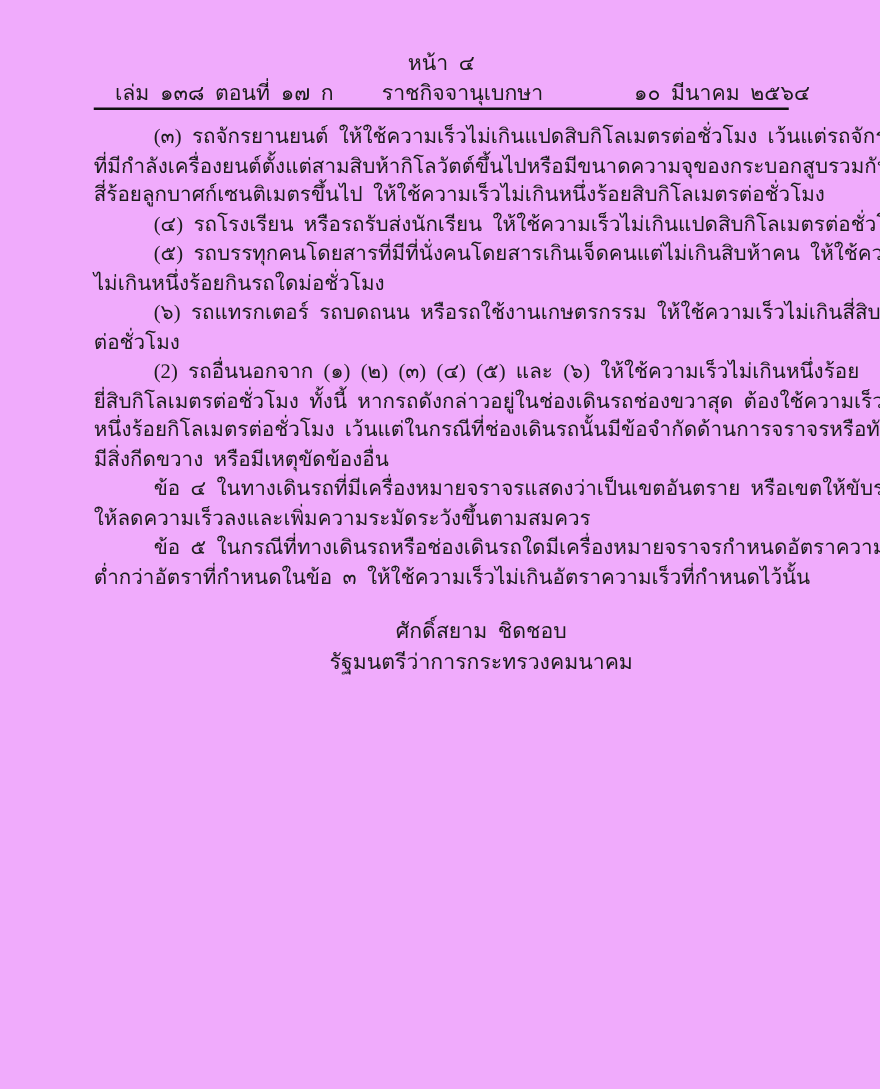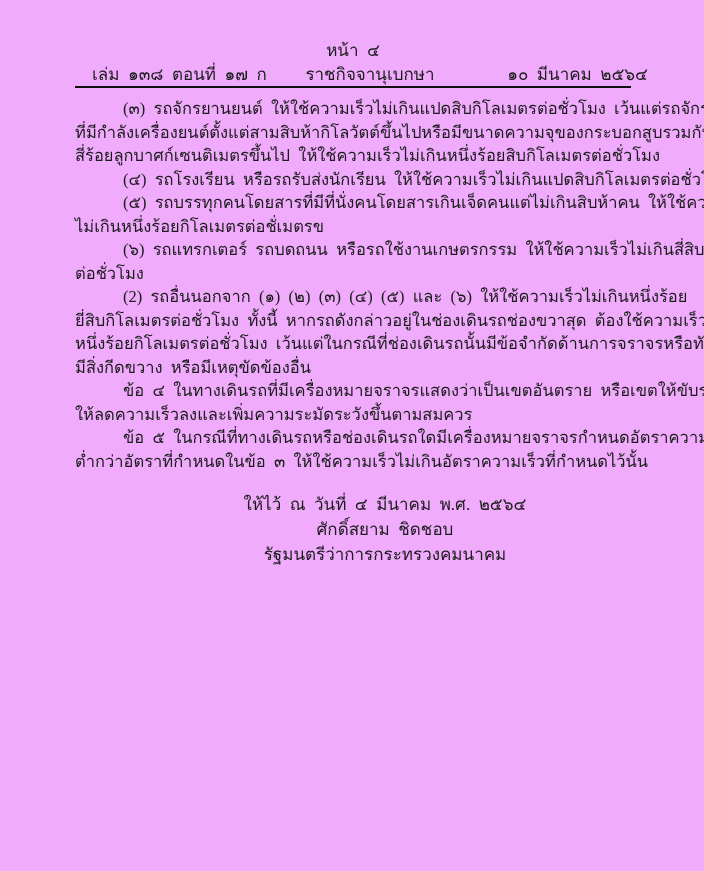--- a/index.html
+++ b/index.html
@@ -83,32 +83,31 @@
   </div>
 
   <div class="rule"></div>
 
   <div class="doc-body">
       <div class="line indent">(๓)  รถจักรยานยนต์  ให้ใช้ความเร็วไม่เกินแปดสิบกิโลเมตรต่อชั่วโมง  เว้นแต่รถจักรยานยนต์</div>
       <div class="line">ที่มีกำลังเครื่องยนต์ตั้งแต่สามสิบห้ากิโลวัตต์ขึ้นไปหรือมีขนาดความจุของกระบอกสูบรวมกันตั้งแต่</div>
       <div class="line">สี่ร้อยลูกบาศก์เซนติเมตรขึ้นไป  ให้ใช้ความเร็วไม่เกินหนึ่งร้อยสิบกิโลเมตรต่อชั่วโมง</div>
       <div class="line indent">(๔)  รถโรงเรียน  หรือรถรับส่งนักเรียน  ให้ใช้ความเร็วไม่เกินแปดสิบกิโลเมตรต่อชั่วโมง</div>
       <div class="line indent">(๕)  รถบรรทุกคนโดยสารที่มีที่นั่งคนโดยสารเกินเจ็ดคนแต่ไม่เกินสิบห้าคน  ให้ใช้ความเร็ว</div>
-      <div class="line">ไม่เกินหนึ่งร้อยกิโลเมตรต่อชั่เมตรข</div>
+      <div class="line">ไม่เกินหนึ่งร้อยกินรถใดม่อชั่วโมง</div>
       <div class="line indent">(๖)  รถแทรกเตอร์  รถบดถนน  หรือรถใช้งานเกษตรกรรม  ให้ใช้ความเร็วไม่เกินสี่สิบห้ากิโลเมตร</div>
       <div class="line">ต่อชั่วโมง</div>
       <div class="line indent">(2)  รถอื่นนอกจาก  (๑)  (๒)  (๓)  (๔)  (๕)  และ  (๖)  ให้ใช้ความเร็วไม่เกินหนึ่งร้อย</div>
       <div class="line">ยี่สิบกิโลเมตรต่อชั่วโมง  ทั้งนี้  หากรถดังกล่าวอยู่ในช่องเดินรถช่องขวาสุด  ต้องใช้ความเร็วไม่ต่ำกว่า</div>
       <div class="line">หนึ่งร้อยกิโลเมตรต่อชั่วโมง  เว้นแต่ในกรณีที่ช่องเดินรถนั้นมีข้อจำกัดด้านการจราจรหรือทัศนวิสัย</div>
       <div class="line">มีสิ่งกีดขวาง  หรือมีเหตุขัดข้องอื่น</div>
       <div class="line indent">ข้อ  ๔  ในทางเดินรถที่มีเครื่องหมายจราจรแสดงว่าเป็นเขตอันตราย  หรือเขตให้ขับรถช้า ๆ</div>
       <div class="line">ให้ลดความเร็วลงและเพิ่มความระมัดระวังขึ้นตามสมควร</div>
       <div class="line indent">ข้อ  ๕  ในกรณีที่ทางเดินรถหรือช่องเดินรถใดมีเครื่องหมายจราจรกำหนดอัตราความเร็ว</div>
       <div class="line">ต่ำกว่าอัตราที่กำหนดในข้อ  ๓  ให้ใช้ความเร็วไม่เกินอัตราความเร็วที่กำหนดไว้นั้น</div>
     </div>
 
   <div class="signature">
-    <div>ให้ไว้  ณ  วันที่  ๔  มีนาคม  พ.ศ.  ๒๕๖๔</div>
     <div>ศักดิ์สยาม  ชิดชอบ</div>
     <div>รัฐมนตรีว่าการกระทรวงคมนาคม</div>
   </div>
 
 </div>
 
 </body></html>

